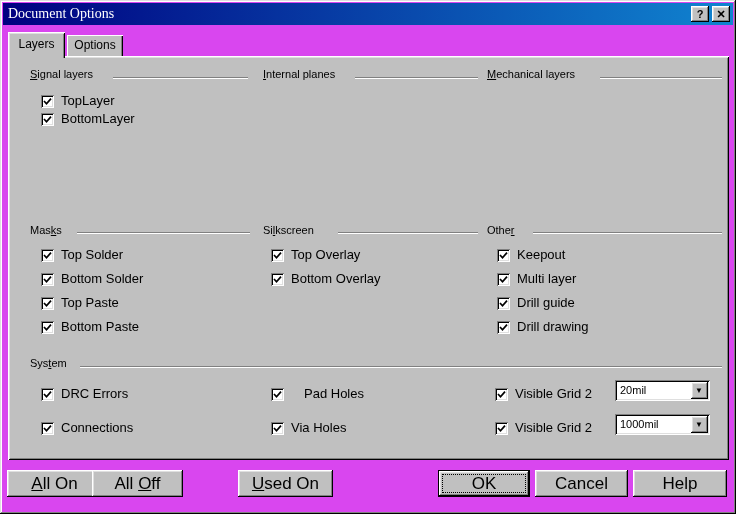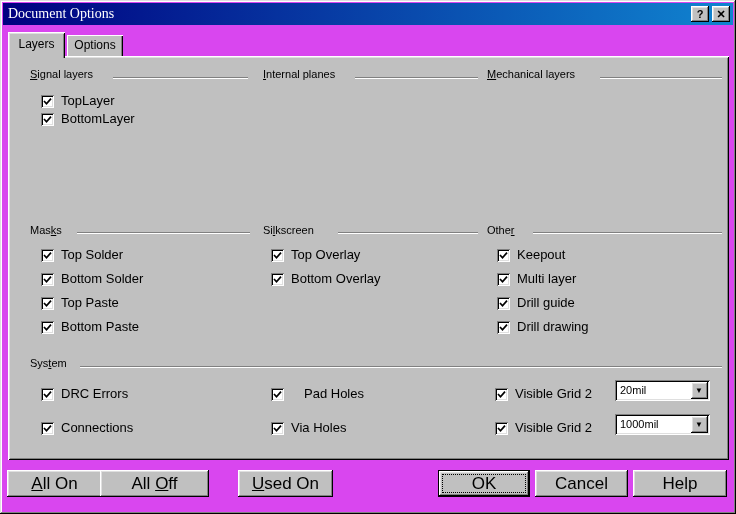--- a/index.html
+++ b/index.html
@@ -243,19 +243,19 @@
       <span class="cb-label" style="left: 515px; top: 421px;">Visible Grid 2</span>
       <div class="combo" style="left: 615px; top: 414px;">
         <span class="combo-value">1000mil</span>
         <span class="combo-btn">
           <span class="combo-arrow">▼</span>
         </span>
       </div>
     </div>
 
   <button class="btn" style="left:7px;width:95px;"><u>A</u>ll On</button>
-  <button class="btn" style="left:100px;width:109px;text-align:center;">All <u>O</u>ff</button>
+  <button class="btn" style="left:92px;width:91px;text-align:center;">All <u>O</u>ff</button>
   <button class="btn" style="left:202px;width:95px;margin-left:36px;"><u>U</u>sed On</button>
 
   <button class="btn btn-default" style="left:438px;width:92px;">OK</button>
   <button class="btn" style="left:633px;width:94px;">Help</button>
   <button class="btn" style="left:535px;width:93px;">Cancel</button>
 </div>
 
 </body></html>

